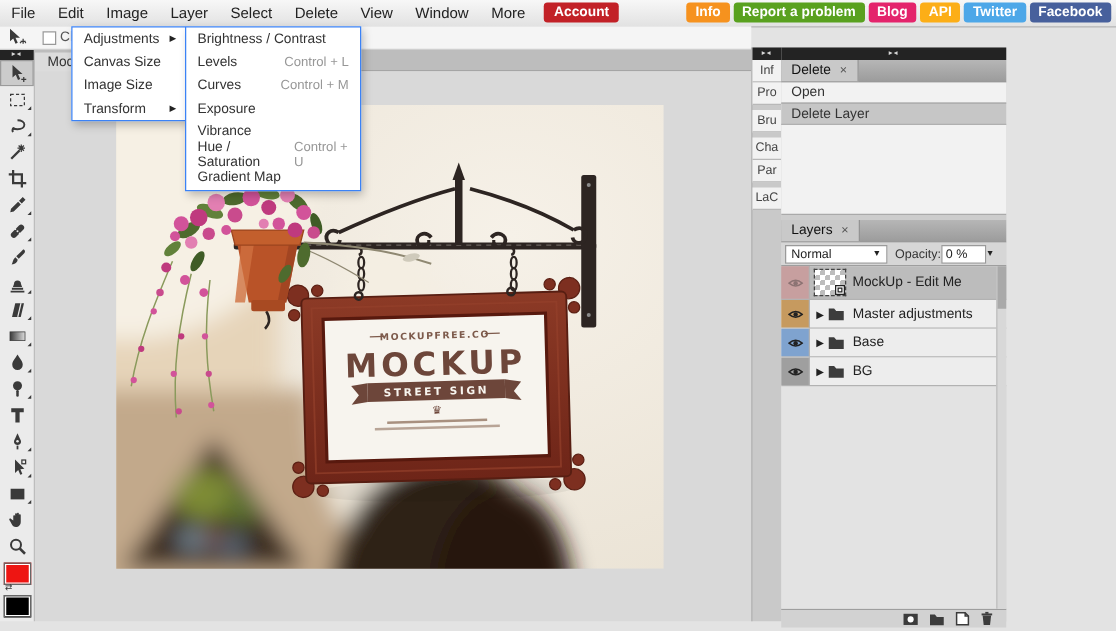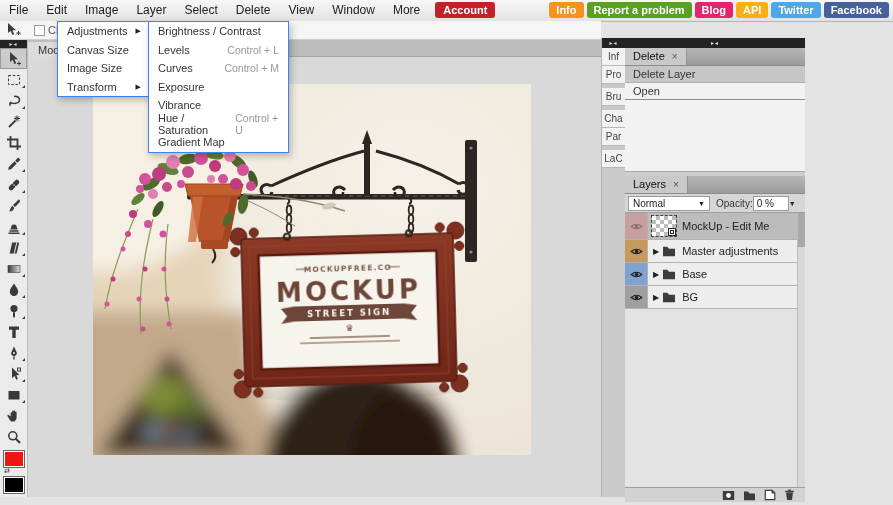--- a/index.html
+++ b/index.html
@@ -411,22 +411,22 @@
   <div class="rpanel">
     <div class="pcollapse">▸◂</div>
 
     <div class="ptabbar">
       <span class="ptab">
         <span>Delete</span>
         <span class="pclose">×</span>
       </span>
     </div>
     <div class="hlist">
+      <div class="hrow">Open</div>
       <div class="hrow sel">Delete Layer</div>
-      <div class="hrow">Open</div>
     </div>
     <div class="pgap"></div>
 
     <div class="ptabbar">
       <span class="ptab">
         <span>Layers</span>
         <span class="pclose">×</span>
       </span>
     </div>
     <div class="lctrl">

